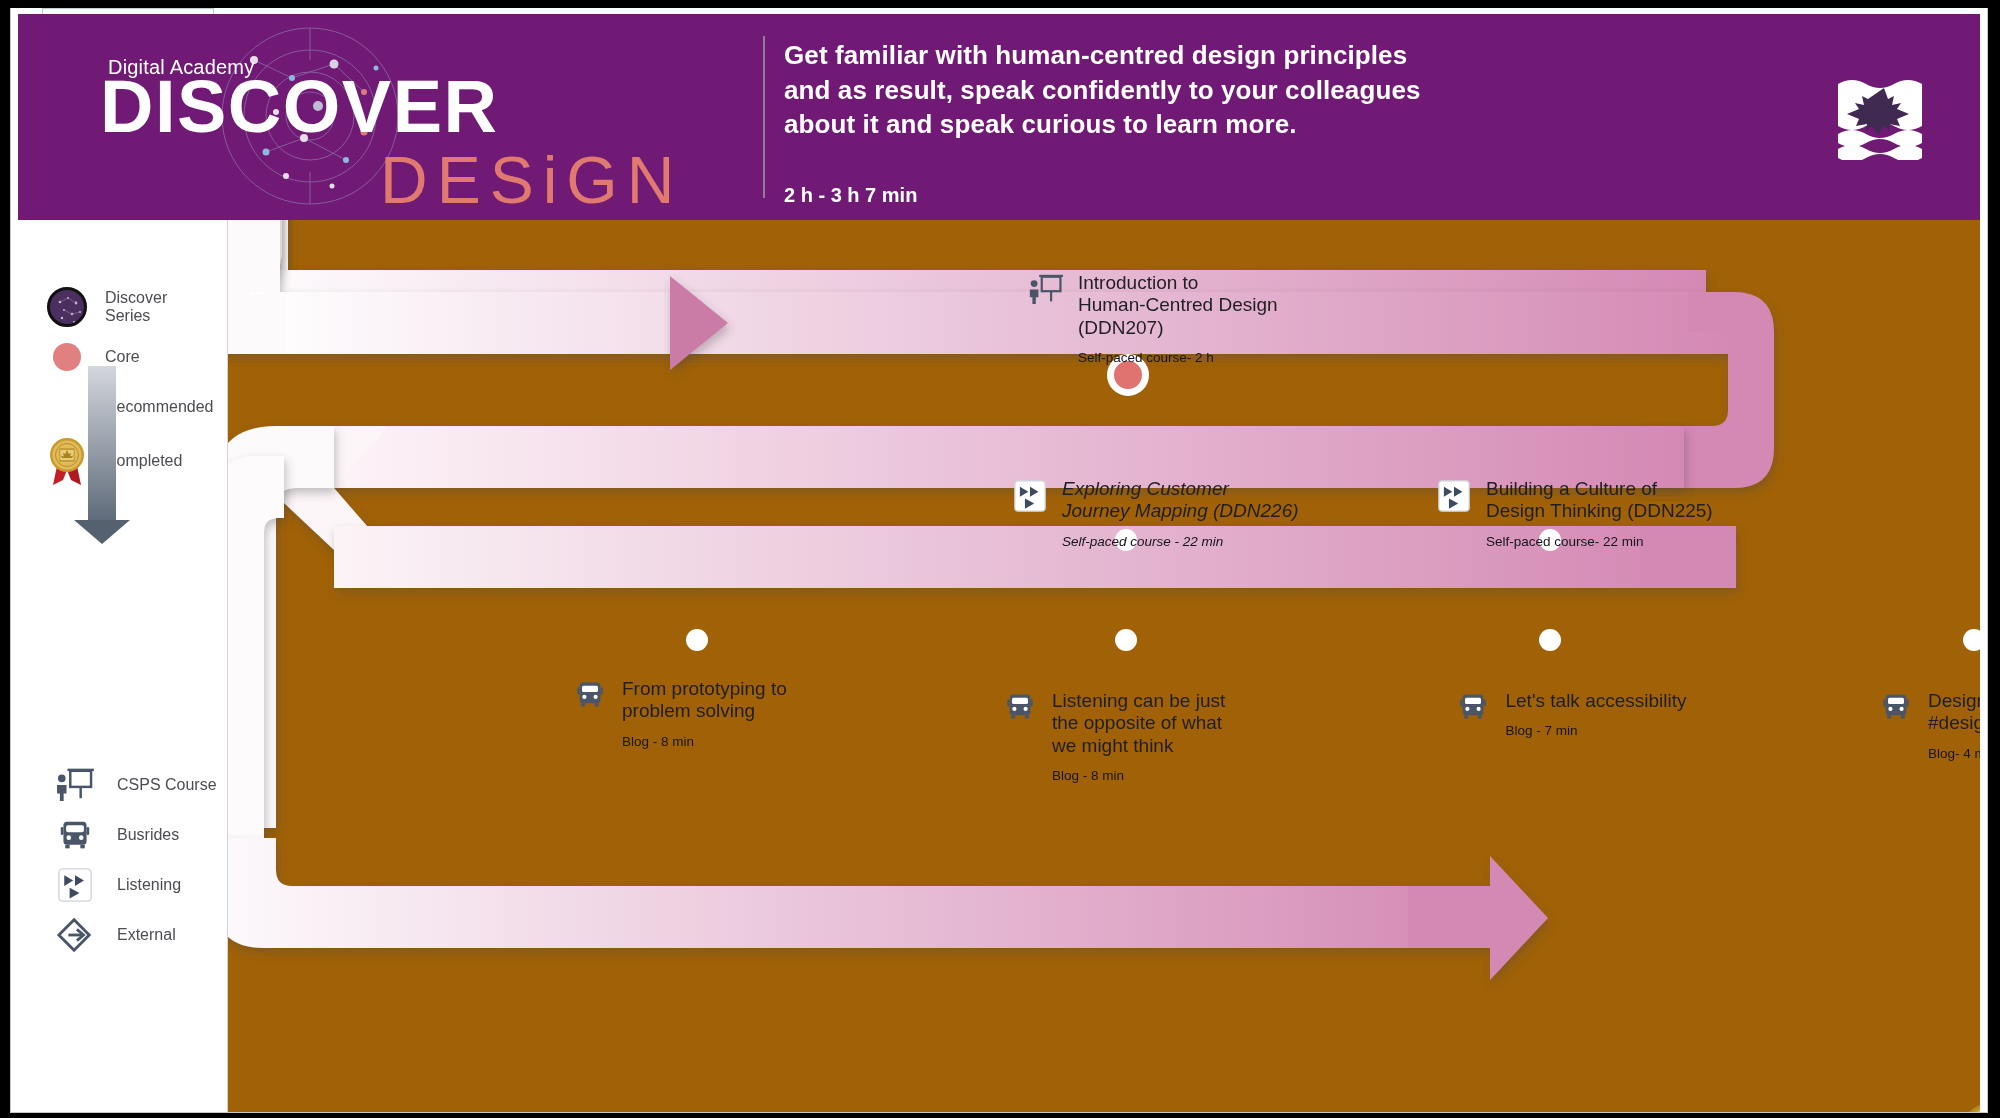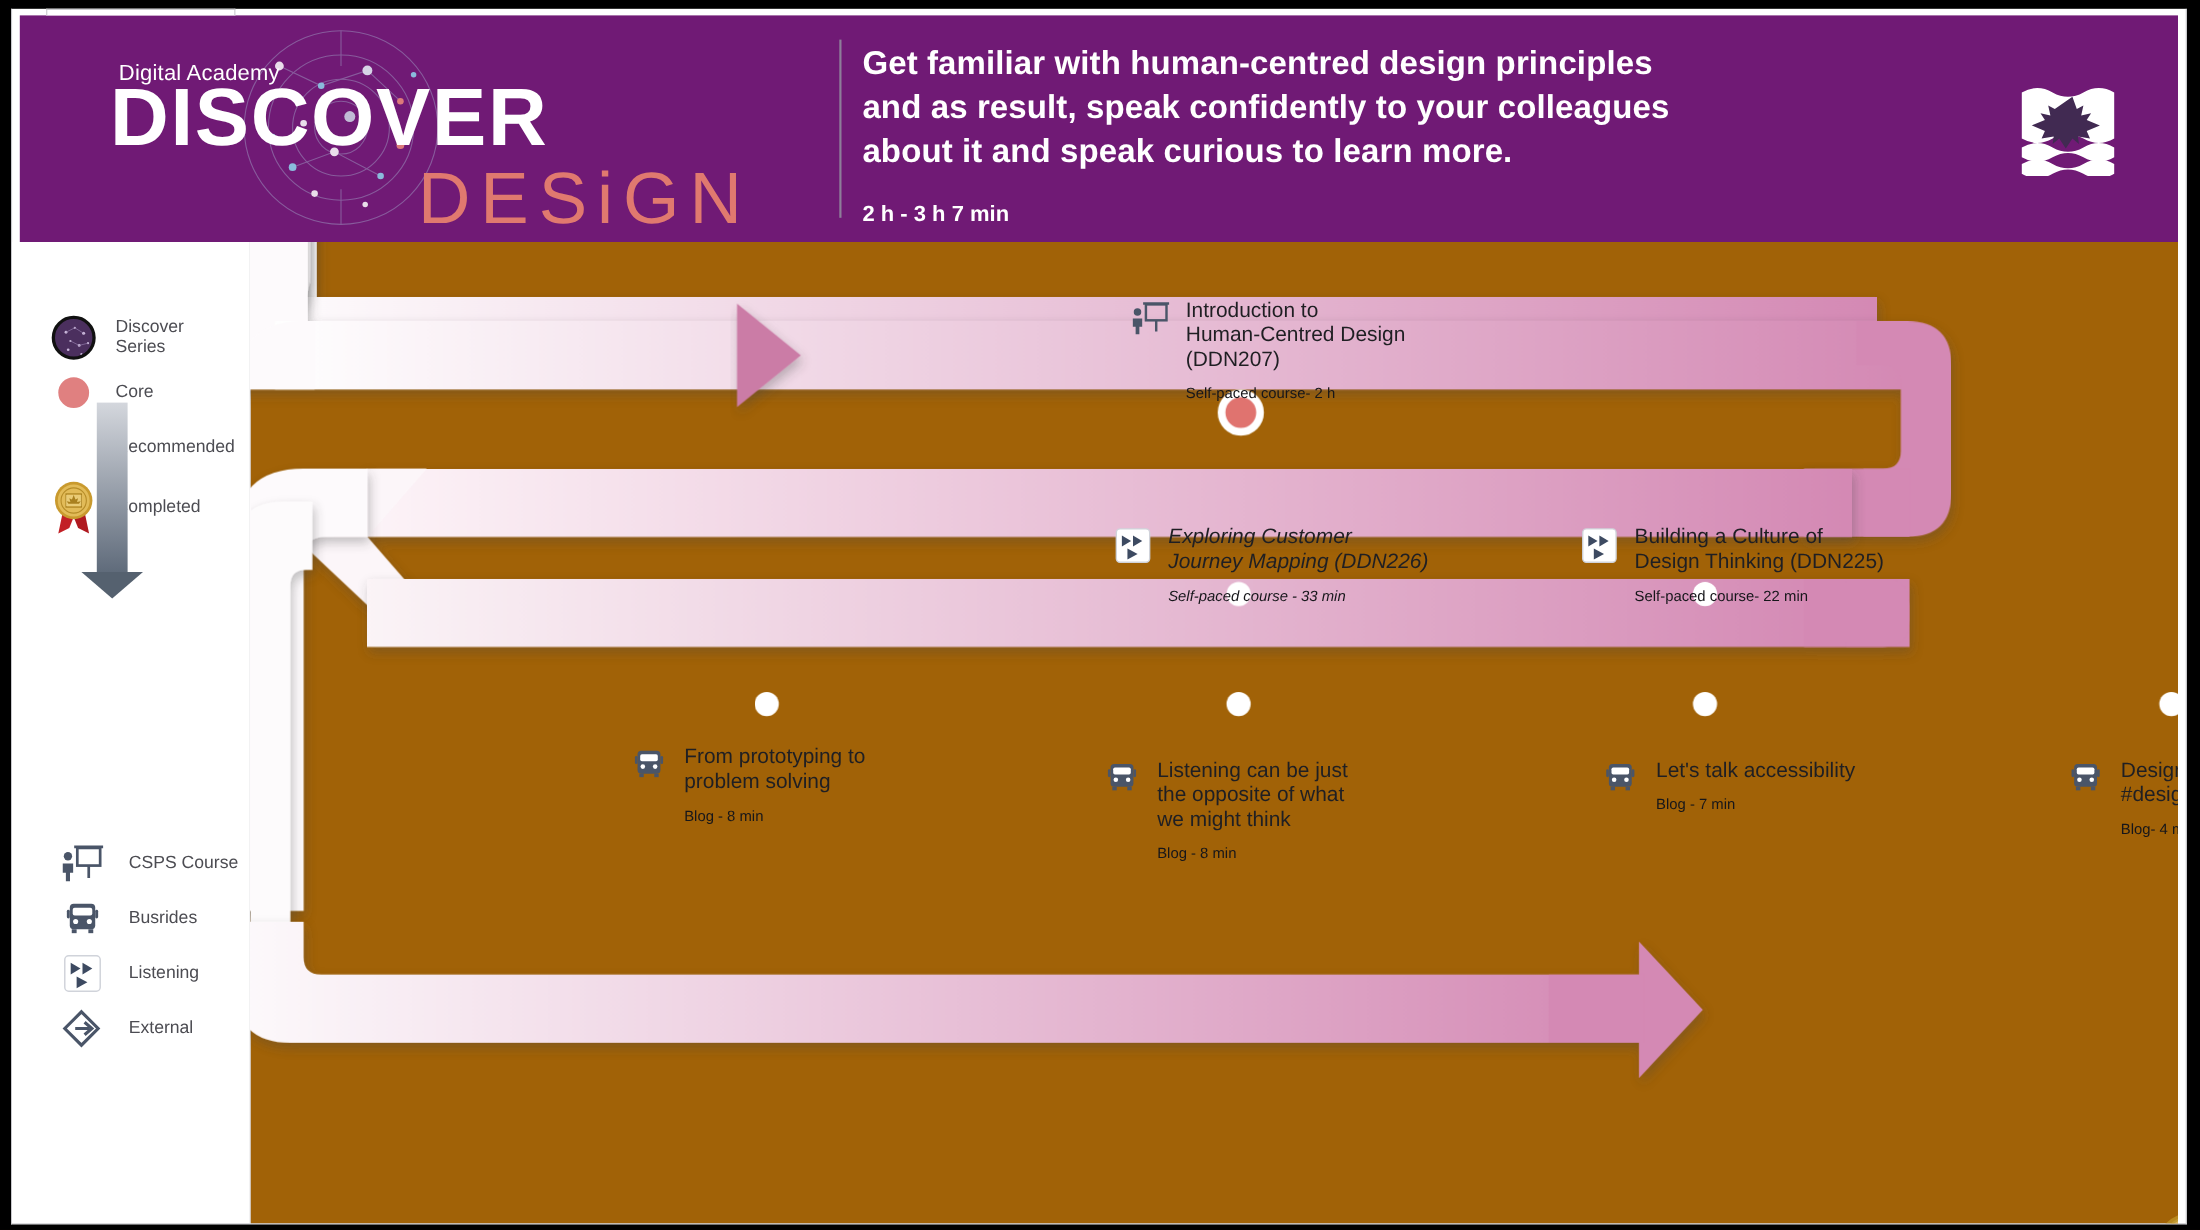--- a/index.html
+++ b/index.html
@@ -67,21 +67,21 @@
     width: 192px; height: 192px; opacity: .85;
   }
   .hdr-divider {
     position: absolute; left: 745px; top: 22px;
     width: 2px; height: 162px; background: #8d7d99;
   }
   .hdr-text {
     position: absolute; left: 766px; top: 24px; width: 790px;
   }
   .hdr-line {
-    color: #ffffff; font-size: 30px; font-weight: 700;
+    color: #ffffff; font-size: 26px; font-weight: 700;
     line-height: 1.33; letter-spacing: .1px;
   }
   .hdr-dur {
     position: absolute; left: 766px; top: 170px;
     color: #ffffff; font-size: 20px; font-weight: 700;
   }
   .csps-logo {
     position: absolute; left: 1810px; top: 58px;
     width: 112px; height: 88px;
   }
@@ -535,21 +535,21 @@
         <svg viewBox="0 0 40 38" width="34" height="32">
           <rect x="2" y="1" width="36" height="36" rx="4" fill="#ffffff" stroke="#d0d3da" stroke-width="1.5"></rect>
           <path d="M8 8 L18 14 L8 20 Z" fill="#3d4a61"></path>
           <path d="M20 8 L30 14 L20 20 Z" fill="#3d4a61"></path>
           <path d="M14 22 L25 28 L14 34 Z" fill="#3d4a61"></path>
         </svg>
       </div>
       <div class="item-body">
         <div class="item-title">Exploring Customer
 Journey Mapping (DDN226)</div>
-        <div class="item-meta">Self-paced course - 33 min</div>
+        <div class="item-meta">Self-paced course - 22 min</div>
       </div>
     </div>
 
     <div class="item" style="left:1204px; top:258px; width:300px;">
       <div class="item-ico">
         <svg viewBox="0 0 40 38" width="34" height="32">
           <rect x="2" y="1" width="36" height="36" rx="4" fill="#ffffff" stroke="#d0d3da" stroke-width="1.5"></rect>
           <path d="M8 8 L18 14 L8 20 Z" fill="#3d4a61"></path>
           <path d="M20 8 L30 14 L20 20 Z" fill="#3d4a61"></path>
           <path d="M14 22 L25 28 L14 34 Z" fill="#3d4a61"></path>

